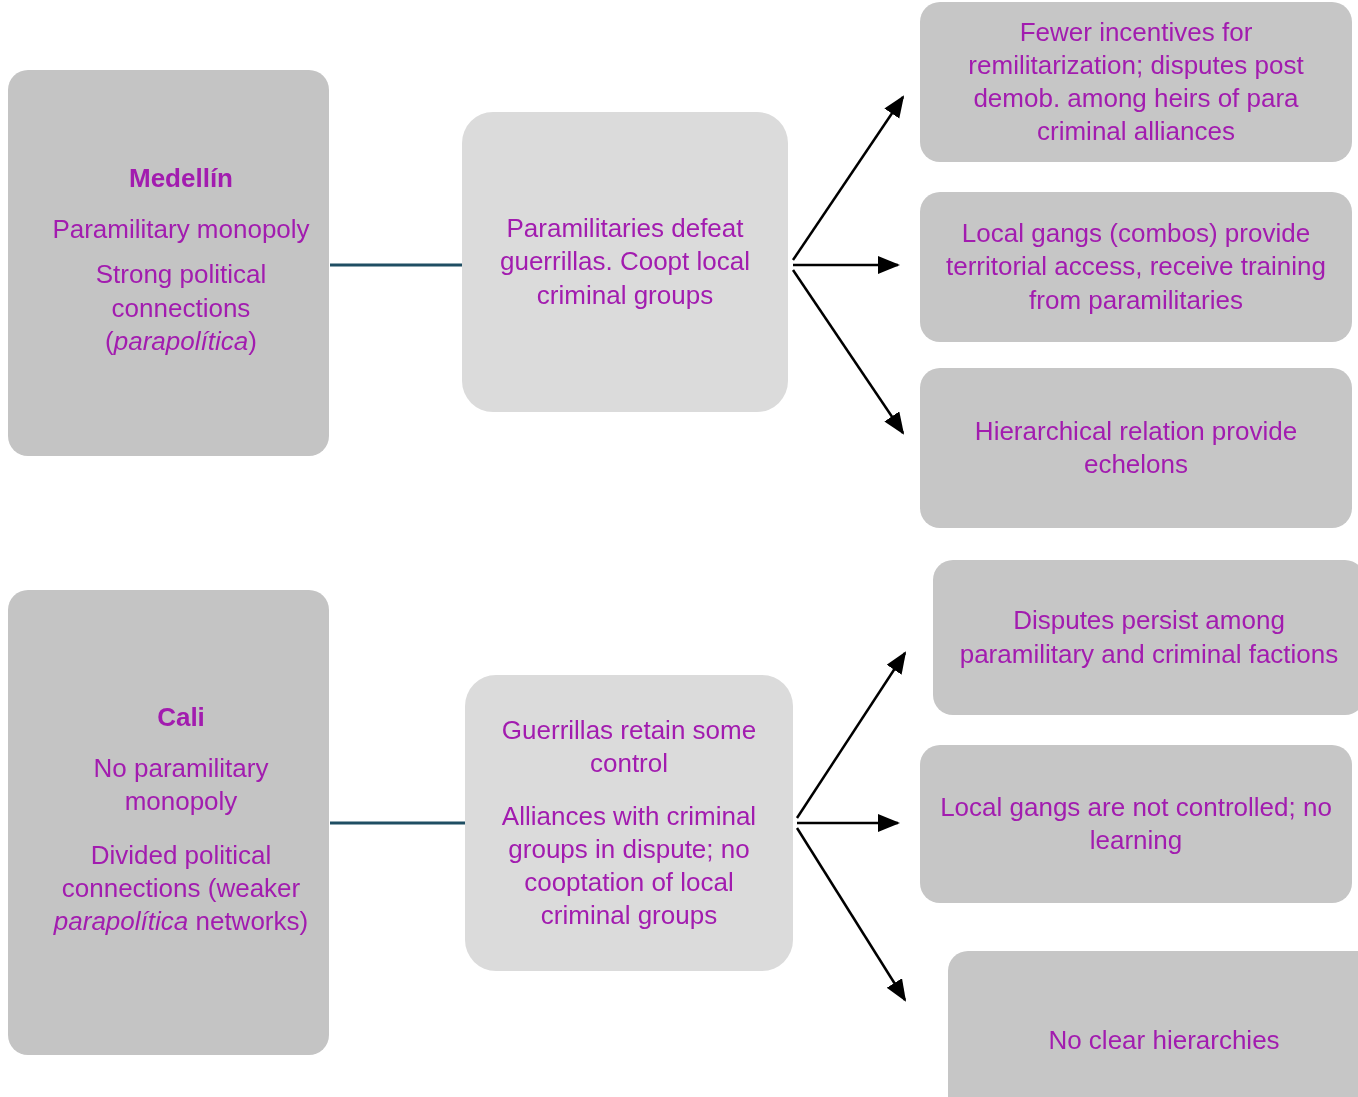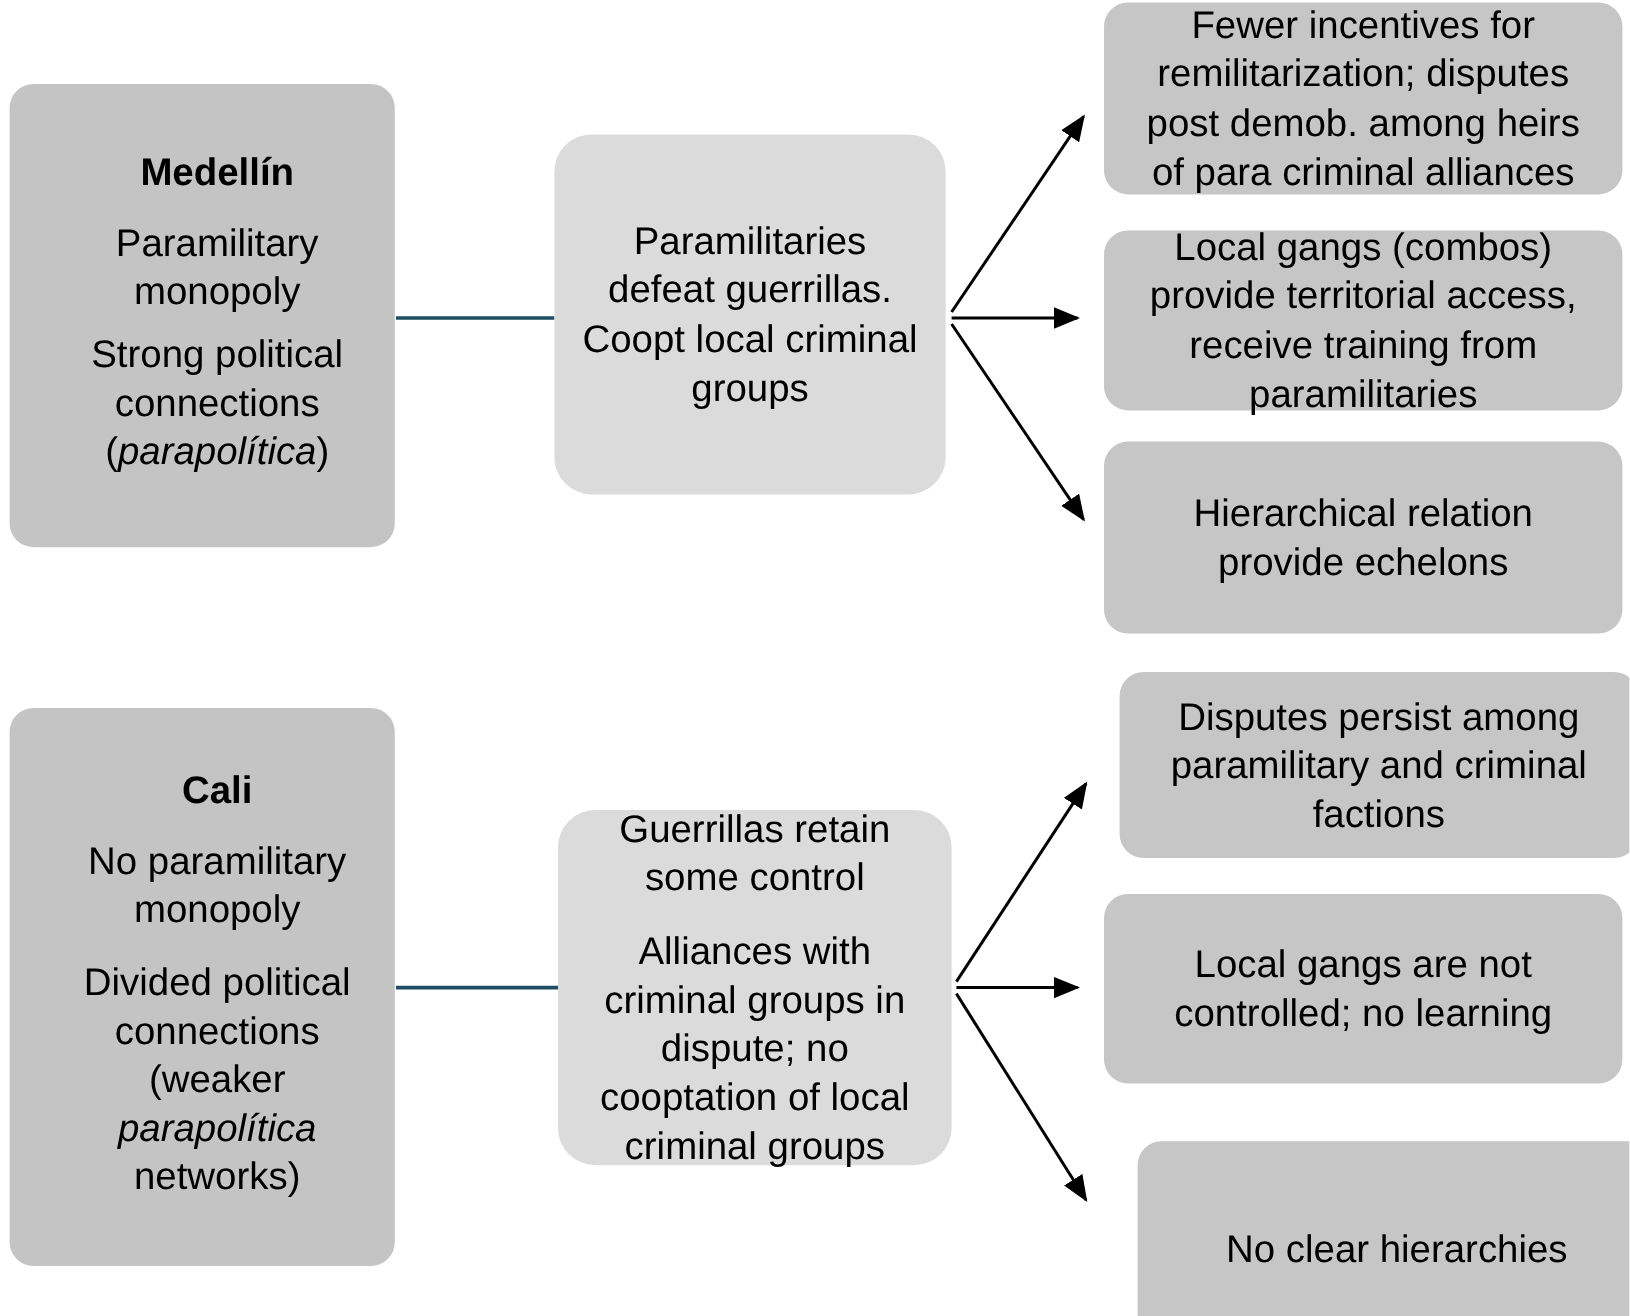--- a/index.html
+++ b/index.html
@@ -25,22 +25,22 @@
   .node {
     position: absolute;
     z-index: 2;
     box-sizing: border-box;
     border-radius: 20px;
     display: flex;
     flex-direction: column;
     align-items: center;
     justify-content: center;
     text-align: center;
-    color: #000000;
-    font-size: 32px;
+    color: #a21caf;
+    font-size: 26px;
     line-height: 1.27;
     padding: 14px 18px;
   }
   .case-box   { background: #c4c4c4; padding-left: 43px; }
   .process-box{ background: #dbdbdb; border-radius: 31px; }
   .outcome-box{ background: #c6c6c6; }
 
   .node p { margin: 6px 0; }
   .node .case-title { font-weight: bold; margin: 0 0 12px 0; }
   .node .para-gap { margin-top: 14px; }

